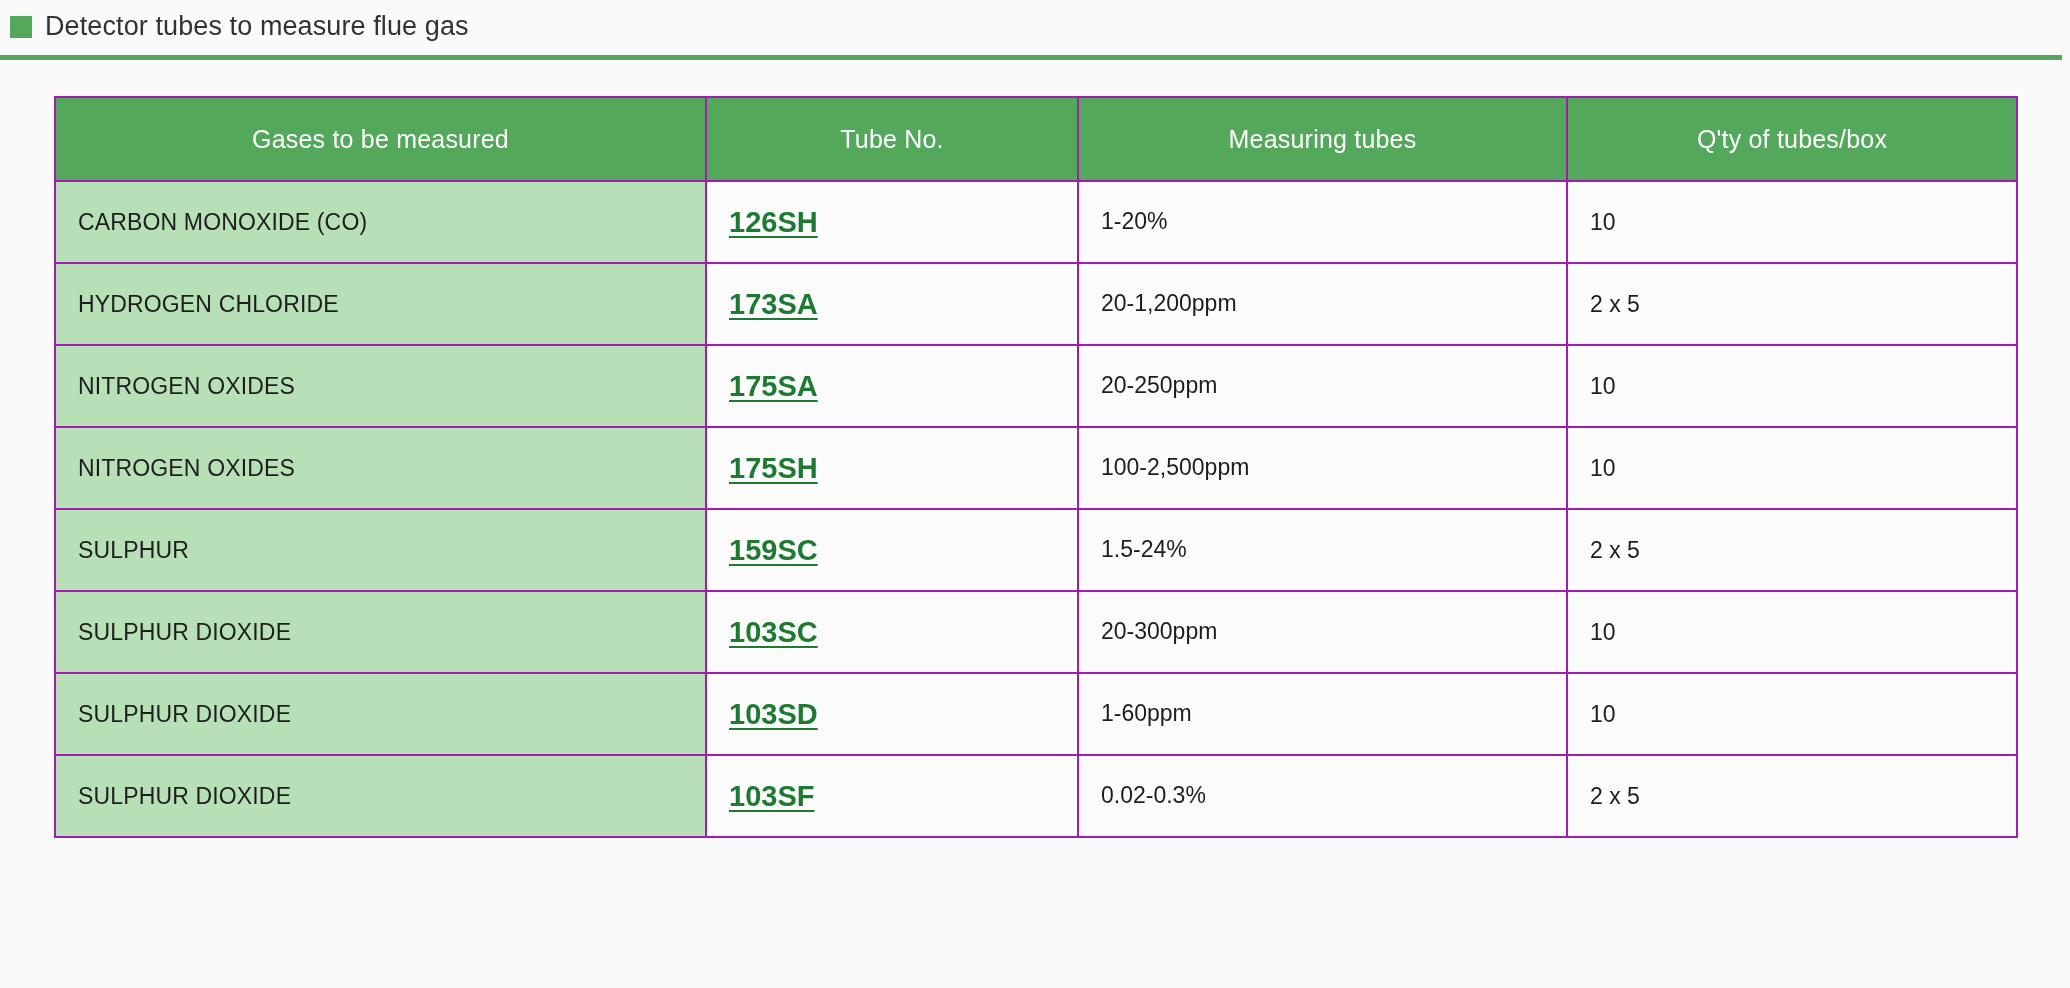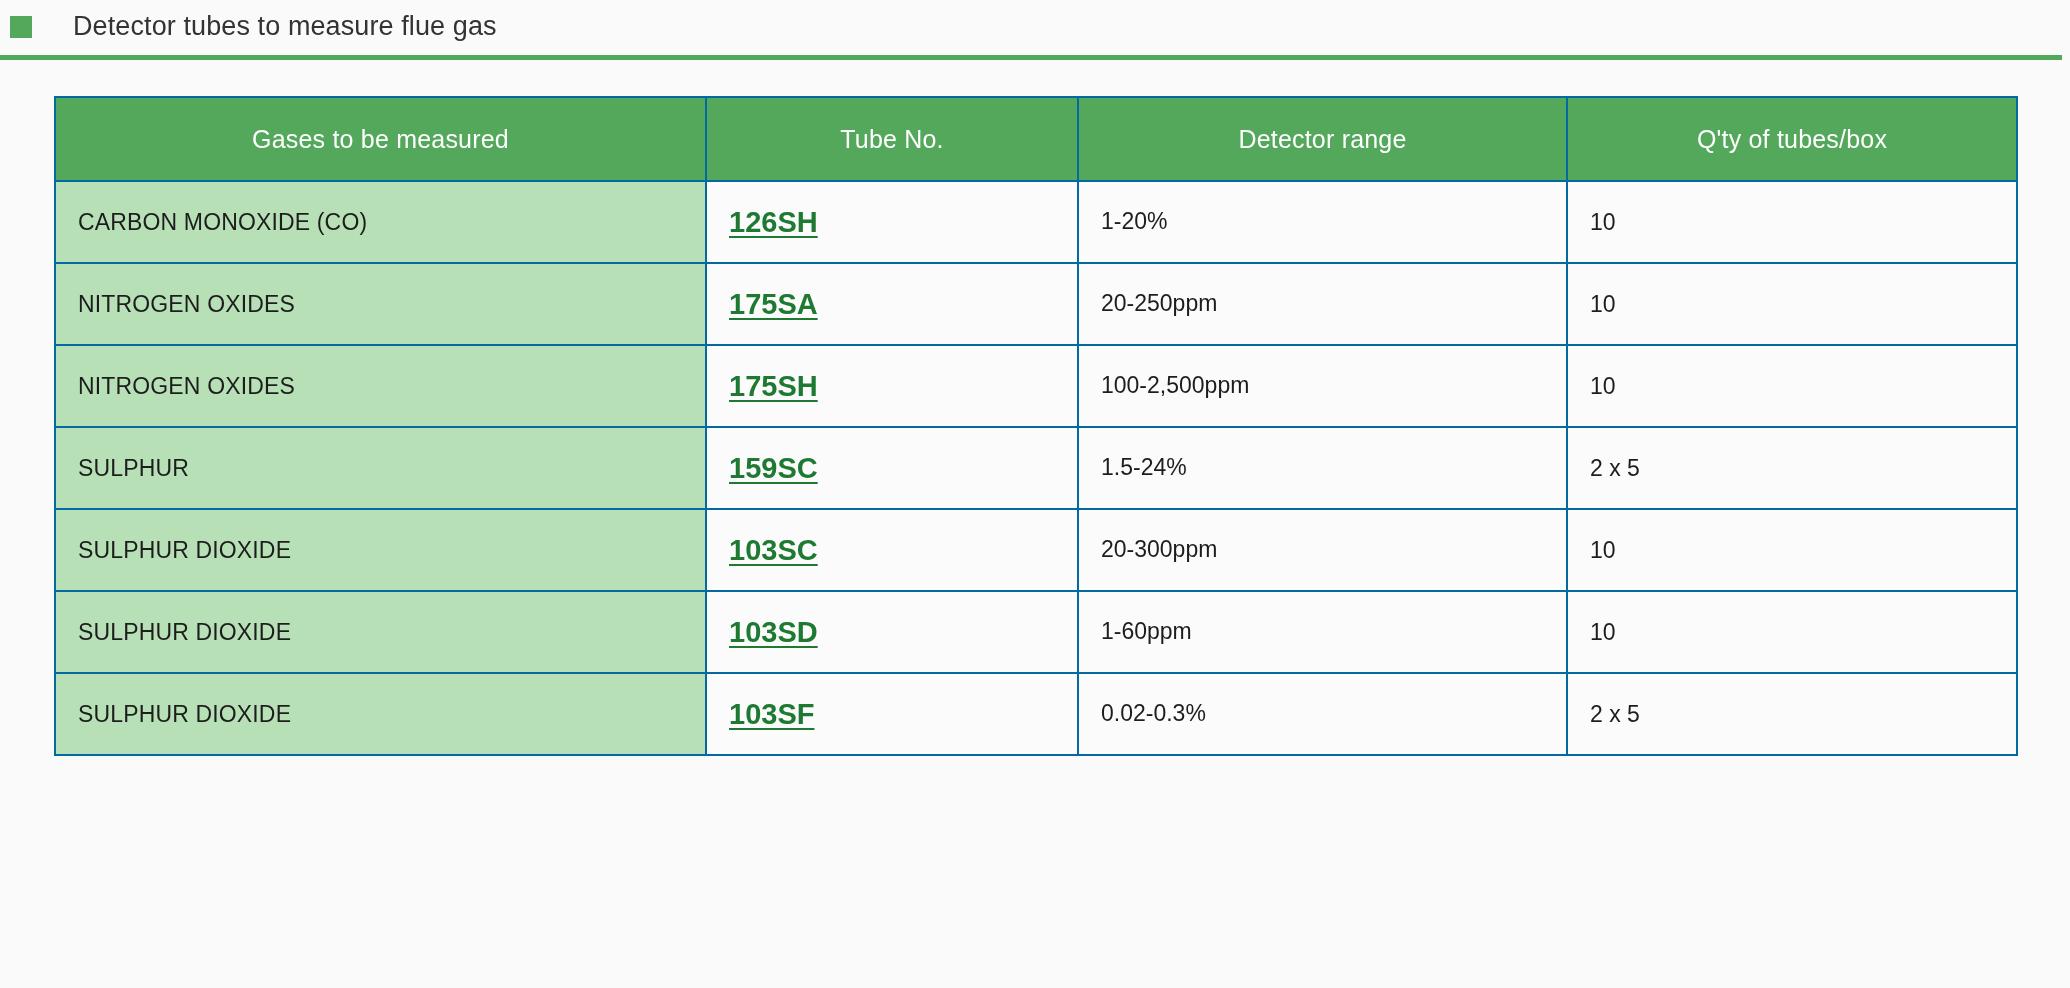--- a/index.html
+++ b/index.html
@@ -37,21 +37,20 @@
     flex: 0 0 auto;
     margin-right: 13px;
     margin-top: 2px;
   }
   .head-title {
     font-size: 27px;
     font-weight: 400;
     color: #333333;
     letter-spacing: 0.1px;
     white-space: nowrap;
-    margin-left: 28px;
   }
   .head-rule {
     position: absolute;
     left: 0;
     top: 55px;
     width: 2062px;
     height: 5px;
     background: #53a85b;
   }
 
@@ -63,21 +62,21 @@
     width: 1962px;
   }
   table.data-table {
     border-collapse: collapse;
     table-layout: fixed;
     width: 1962px;
     background: #fbfbfb;
   }
   table.data-table th,
   table.data-table td {
-    border: 2px solid #0369a1;
+    border: 2px solid #a21caf;
     padding: 0 22px;
     vertical-align: middle;
     font-size: 23px;
     font-weight: 400;
     box-sizing: border-box;
   }
   table.data-table thead th {
     background: #53a85b;
     color: #ffffff;
     text-align: center;
@@ -134,34 +133,42 @@
     <colgroup>
       <col class="c1">
         <col class="c2">
         <col class="c3">
         <col class="c4">
     </colgroup>
     <thead>
       <tr>
         <th>Gases to be measured</th>
         <th>Tube No.</th>
-        <th>Detector range</th>
+        <th>Measuring tubes</th>
         <th>Q'ty of tubes/box</th>
       </tr>
     </thead>
     <tbody id="table-body">
         <tr>
           <td class="gas-cell">CARBON MONOXIDE (CO)</td>
           <td><a class="tube-link">126SH</a></td>
           <td>
             <span class="range-line">1-20%</span>
           </td>
           <td>10</td>
         </tr>
         <tr>
+          <td class="gas-cell">HYDROGEN CHLORIDE</td>
+          <td><a class="tube-link">173SA</a></td>
+          <td>
+            <span class="range-line">20-1,200ppm</span>
+          </td>
+          <td>2 x 5</td>
+        </tr>
+        <tr>
           <td class="gas-cell">NITROGEN OXIDES</td>
           <td><a class="tube-link">175SA</a></td>
           <td>
             <span class="range-line">20-250ppm</span>
           </td>
           <td>10</td>
         </tr>
         <tr>
           <td class="gas-cell">NITROGEN OXIDES</td>
           <td><a class="tube-link">175SH</a></td>

